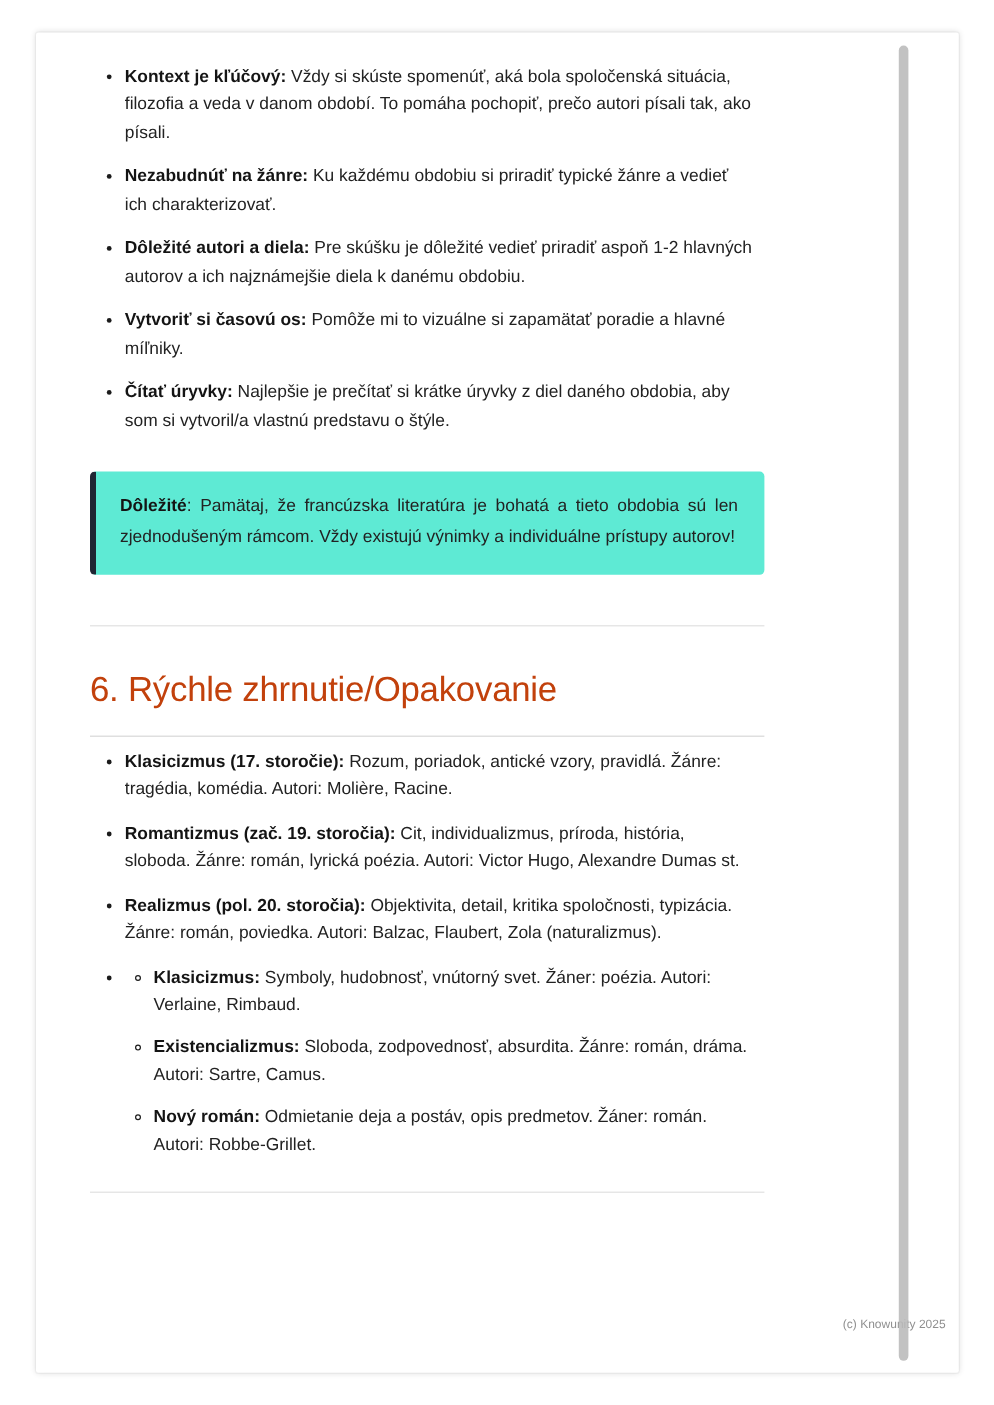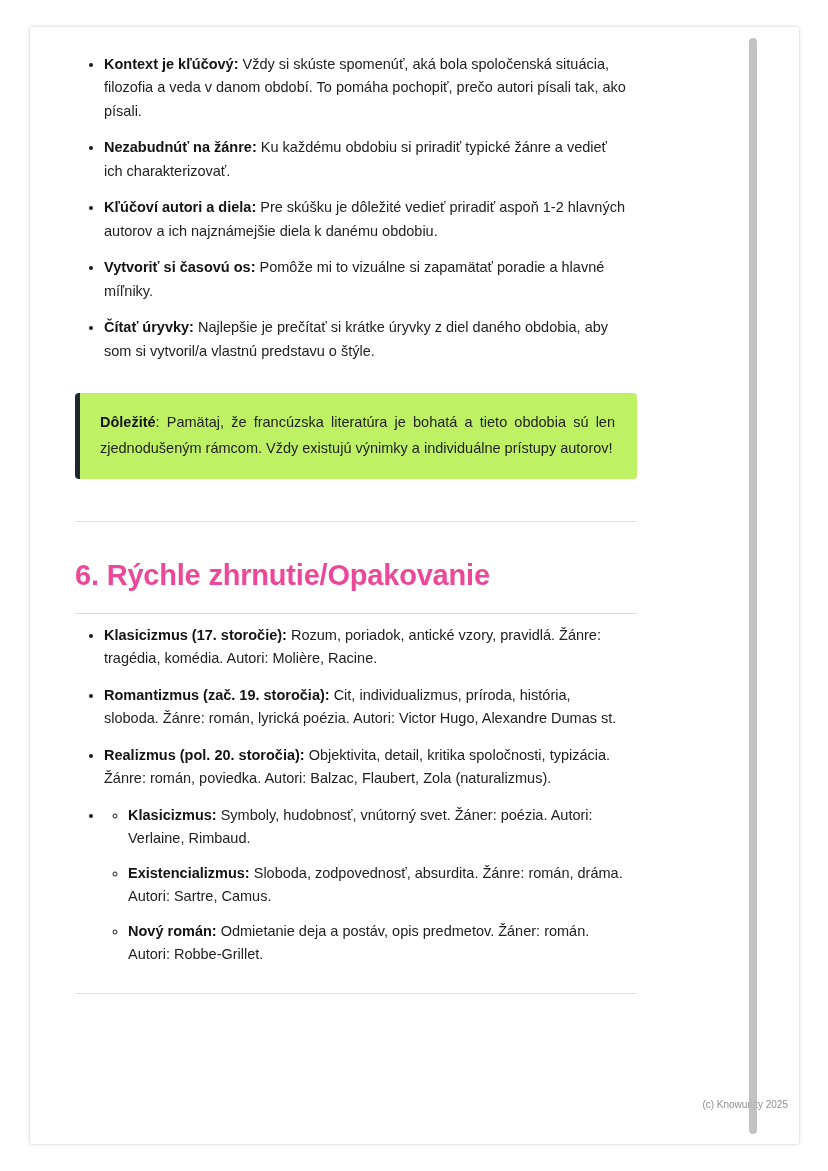--- a/index.html
+++ b/index.html
@@ -35,38 +35,38 @@
   ul.main-list > li::marker{color:#1b1b1b;font-size:13px;}
   strong.term{font-weight:700;color:#141414;}
   ul.sub-list{
     list-style-type:circle;
     margin:9px 0 0 0;padding:0 0 0 24px;
   }
   ul.sub-list > li{margin:0 0 11px 0;}
   ul.sub-list > li::marker{color:#1b1b1b;font-size:13px;}
   .callout{
     margin:30px 0 0 0;
-    background:#bef264;
+    background:#5eead4;
     border-left:5px solid #1f2633;
     border-radius:4px;
     padding:17px 22px 17px 20px;
     text-align:justify;
     line-height:1.78;
     box-sizing:border-box;
   }
   .divider{
     border:none;
     border-top:1px solid #e0e0e0;
     margin:42px 0 0 0;
   }
   h2.section-heading{
     margin:30px 0 0 0;
     font-size:29px;
-    font-weight:700;
-    color:#ec4899;
+    font-weight:400;
+    color:#c2410c;
     letter-spacing:-0.2px;
     padding:0 0 14px 0;
     border-bottom:1px solid #d8d8d8;
   }
   .after-heading{margin-top:24px;}
   .bottom-divider{margin-top:26px;}
   .footer-credit{
     position:absolute;
     right:11px;top:1072px;
     font-size:10px;
@@ -87,21 +87,21 @@
 <body>
 
 <div class="page">
   <div class="card">
     <div class="content">
 
 
       <ul class="main-list">
         <li><strong class="term">Kontext je kľúčový:</strong><span> Vždy si skúste spomenúť, aká bola spoločenská situácia, filozofia a veda v danom období. To pomáha pochopiť, prečo autori písali tak, ako písali.</span></li>
         <li><strong class="term">Nezabudnúť na žánre:</strong><span> Ku každému obdobiu si priradiť typické žánre a vedieť ich charakterizovať.</span></li>
-        <li><strong class="term">Kľúčoví autori a diela:</strong><span> Pre skúšku je dôležité vedieť priradiť aspoň 1-2 hlavných autorov a ich najznámejšie diela k danému obdobiu.</span></li>
+        <li><strong class="term">Dôležité autori a diela:</strong><span> Pre skúšku je dôležité vedieť priradiť aspoň 1-2 hlavných autorov a ich najznámejšie diela k danému obdobiu.</span></li>
         <li><strong class="term">Vytvoriť si časovú os:</strong><span> Pomôže mi to vizuálne si zapamätať poradie a hlavné míľniky.</span></li>
         <li><strong class="term">Čítať úryvky:</strong><span> Najlepšie je prečítať si krátke úryvky z diel daného obdobia, aby som si vytvoril/a vlastnú predstavu o štýle.</span></li>
       </ul>
 
       <div class="callout">
         <strong class="term">Dôležité</strong><span>: Pamätaj, že francúzska literatúra je bohatá a tieto obdobia sú len zjednodušeným rámcom. Vždy existujú výnimky a individuálne prístupy autorov!</span>
       </div>
 
       <hr class="divider">
 

